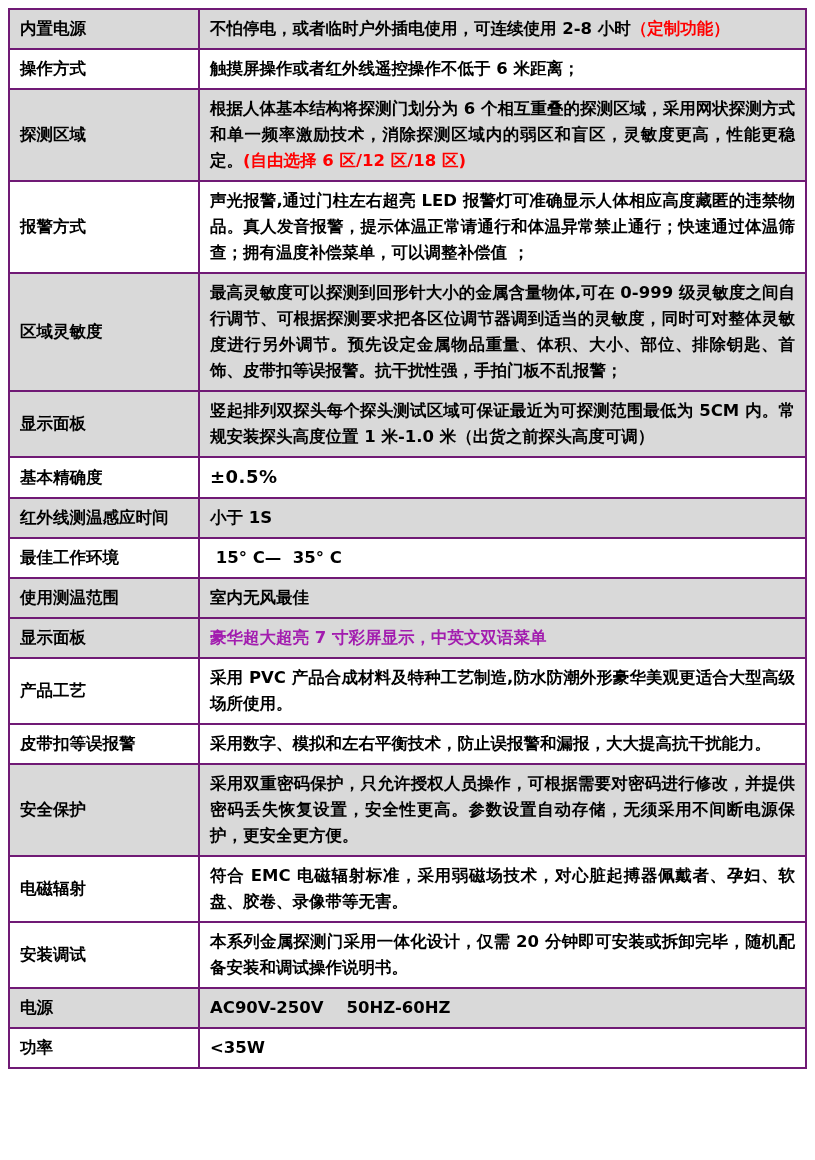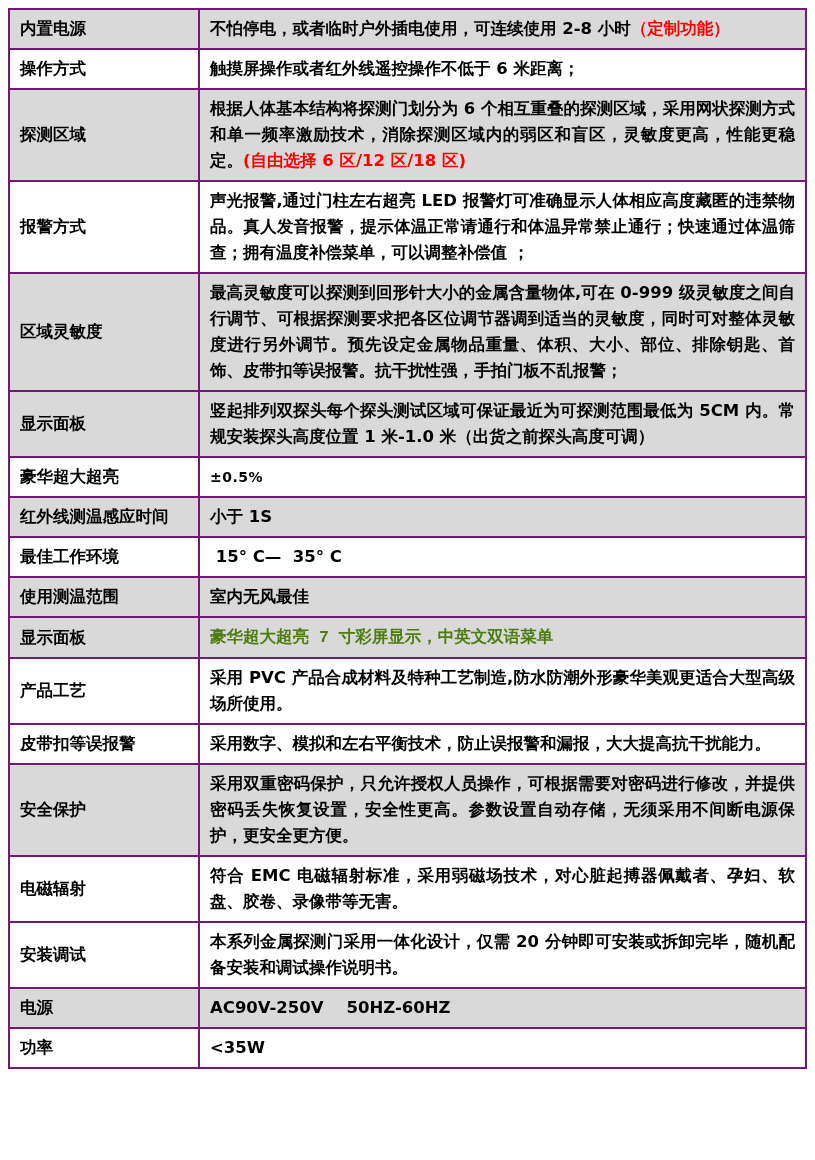--- a/index.html
+++ b/index.html
@@ -34,22 +34,22 @@
   }
   td.value {
     text-align: justify;
     white-space: pre-wrap;
   }
   tr.shaded td {
     background: #d9d9d9;
   }
   .seg-normal { color: #000000; }
   .seg-red    { color: #ff0000; }
-  .seg-gray   { color: #4d7c0f; font-family: Liberation Mono, monospace; }
-  .seg-emph   { color: #000000; font-size: 14px; letter-spacing: 0.5px; }
+  .seg-gray   { color: #a21caf; }
+  .seg-emph   { color: #000000; font-size: 18px; letter-spacing: 0.5px; }
 </style>
 </head>
 <body>
 
 <div class="page">
   <table class="spec">
     <tbody>
         <tr class="shaded">
           <td class="label">内置电源</td>
           <td class="value"><span class="seg-normal">不怕停电，或者临时户外插电使用，可连续使用 2-8 小时</span><span class="seg-red">（定制功能）</span></td>
@@ -68,21 +68,21 @@
         </tr>
         <tr class="shaded">
           <td class="label">区域灵敏度</td>
           <td class="value"><span class="seg-normal">最高灵敏度可以探测到回形针大小的金属含量物体,可在 0-999 级灵敏度之间自行调节、可根据探测要求把各区位调节器调到适当的灵敏度，同时可对整体灵敏度进行另外调节。预先设定金属物品重量、体积、大小、部位、排除钥匙、首饰、皮带扣等误报警。抗干扰性强，手拍门板不乱报警；</span></td>
         </tr>
         <tr class="shaded">
           <td class="label">显示面板</td>
           <td class="value"><span class="seg-normal">竖起排列双探头每个探头测试区域可保证最近为可探测范围最低为 5CM 内。常规安装探头高度位置 1 米-1.0 米（出货之前探头高度可调）</span></td>
         </tr>
         <tr>
-          <td class="label">豪华超大超亮</td>
+          <td class="label">基本精确度</td>
           <td class="value"><span class="seg-emph">±0.5%</span></td>
         </tr>
         <tr class="shaded">
           <td class="label">红外线测温感应时间</td>
           <td class="value"><span class="seg-normal">小于 1S</span></td>
         </tr>
         <tr>
           <td class="label">最佳工作环境</td>
           <td class="value"><span class="seg-normal"> 15° C—  35° C</span></td>
         </tr>

